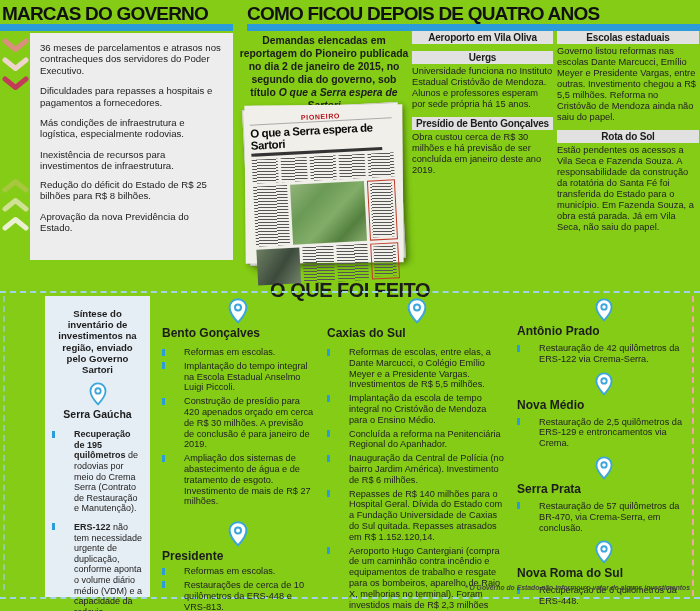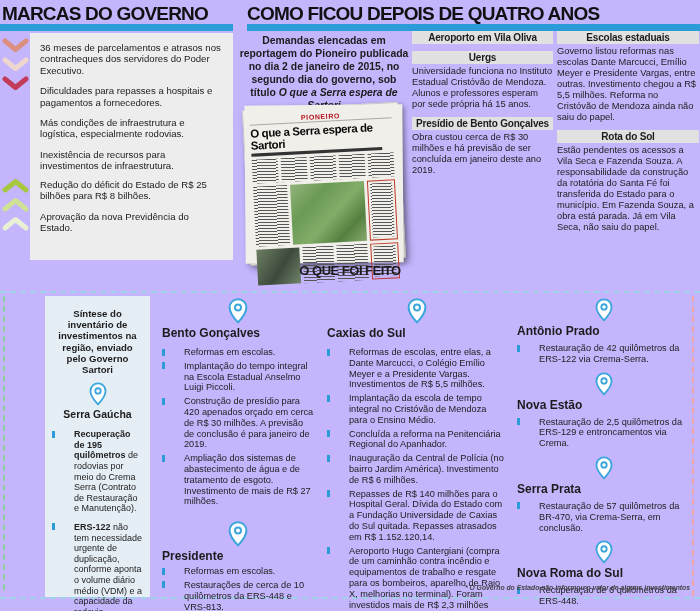--- a/index.html
+++ b/index.html
@@ -1,18 +1,18 @@
 <!DOCTYPE html>
 <html><head>
 <meta charset="utf-8">
 <style>
   html,body { margin:0; padding:0; background:#fff; }
   #canvas {
     position:relative; width:700px; height:611px; overflow:hidden;
-    background:#c4b5fd; font-family:"Liberation Sans", sans-serif; color:#1c1c1c;
+    background:#84cc16; font-family:"Liberation Sans", sans-serif; color:#1c1c1c;
   }
   .abs { position:absolute; }
   .section-title { font-weight:bold; font-size:19px; letter-spacing:-0.8px; color:#111; white-space:nowrap; }
   .bluebar { position:absolute; height:7px; background:#2b9cd8; }
 
   
   .gbox { position:absolute; background:#ededed; box-sizing:border-box; padding:9px 10px 6px;
           font-size:9.6px; line-height:11.4px; color:#222; }
   .gbox p { margin:0 0 9px; }
   .gbox p:last-child { margin-bottom:0; }
@@ -50,22 +50,22 @@
   .np-box2 div { width:100%; height:100%; }
 
   
   .mcol { position:absolute; width:141px; }
   .mitem { margin-bottom:7px; }
   .mitem-title { background:#e1e1e1; font-weight:bold; text-align:center; font-size:10px;
     padding:1px 0; margin-bottom:2px; letter-spacing:-0.2px; }
   .mitem-body { font-size:9.3px; line-height:11px; color:#222; }
 
   
-  #bottom-title { position:absolute; top:263px; left:0; right:0; text-align:center;
-    font-weight:bold; font-size:13px; letter-spacing:-0.5px; }
+  #bottom-title { position:absolute; top:279px; left:0; right:0; text-align:center;
+    font-weight:bold; font-size:20px; letter-spacing:-0.5px; }
   .dash-h { position:absolute; left:0; width:700px; border-top:2px dashed #9fd4e8; }
   .dash-v-left  { position:absolute; left:3px;  top:296px; height:294px; border-left:2px dashed #8fcf9f; }
   .dash-v-right { position:absolute; left:692px; top:296px; height:300px; border-left:2px dashed #f0a6a6; }
 
   #sintese { position:absolute; left:45px; top:296px; width:105px; height:301px;
     background:#e6eef5; box-sizing:border-box; padding:12px 7px 6px; text-align:center; }
   .s-header { font-weight:bold; font-size:9.6px; line-height:11.2px; }
   .s-place { font-weight:bold; font-size:10.5px; margin:1px 0 9px; }
   .pinwrap { display:flex; justify-content:center; margin:7px 0 2px; }
 
@@ -275,21 +275,21 @@
         <li>Restauração de 42 quilômetros da ERS-122 via Crema-Serra.</li>
       </ul>
     </div>
     <div class="grp">
       <div class="pinwrap">
           <svg width="18" height="24" viewBox="0 0 20 26">
             <path d="M10 1.2 C5.2 1.2 1.6 4.9 1.6 9.6 C1.6 15.6 10 24.4 10 24.4 C10 24.4 18.4 15.6 18.4 9.6 C18.4 4.9 14.8 1.2 10 1.2 Z" fill="#fff" stroke="#3aa6dc" stroke-width="2"></path>
             <circle cx="10" cy="9.6" r="3" fill="#fff" stroke="#3aa6dc" stroke-width="2"></circle>
           </svg>
         </div>
-      <div class="city-name" style="margin-bottom:5px;">Nova Estão</div>
+      <div class="city-name" style="margin-bottom:5px;">Nova Médio</div>
       <ul class="blist">
         <li>Restauração de 2,5 quilômetros da ERS-129 e entroncamentos via Crema.</li>
       </ul>
     </div>
     <div class="grp">
       <div class="pinwrap">
           <svg width="18" height="24" viewBox="0 0 20 26">
             <path d="M10 1.2 C5.2 1.2 1.6 4.9 1.6 9.6 C1.6 15.6 10 24.4 10 24.4 C10 24.4 18.4 15.6 18.4 9.6 C18.4 4.9 14.8 1.2 10 1.2 Z" fill="#fff" stroke="#3aa6dc" stroke-width="2"></path>
             <circle cx="10" cy="9.6" r="3" fill="#fff" stroke="#3aa6dc" stroke-width="2"></circle>
           </svg>

